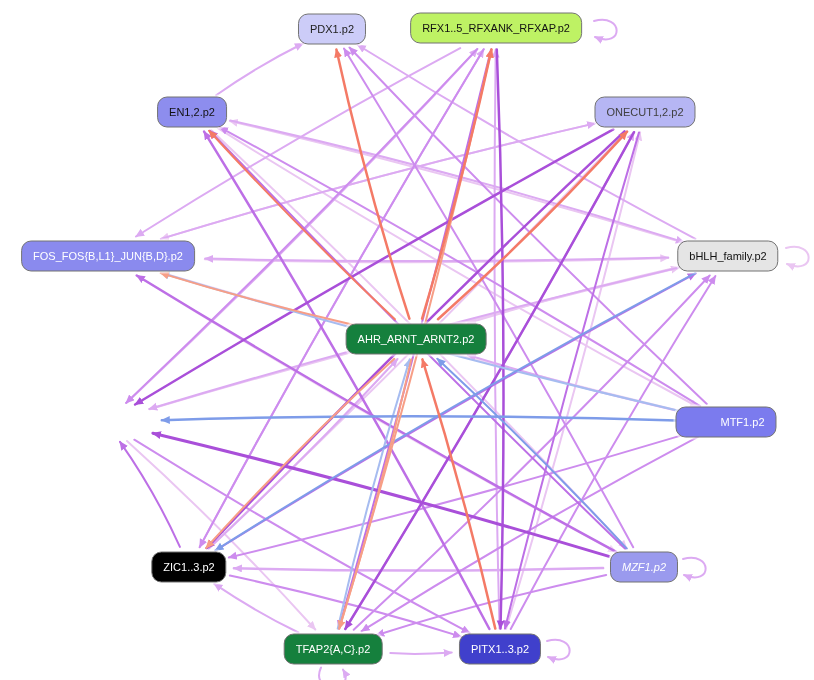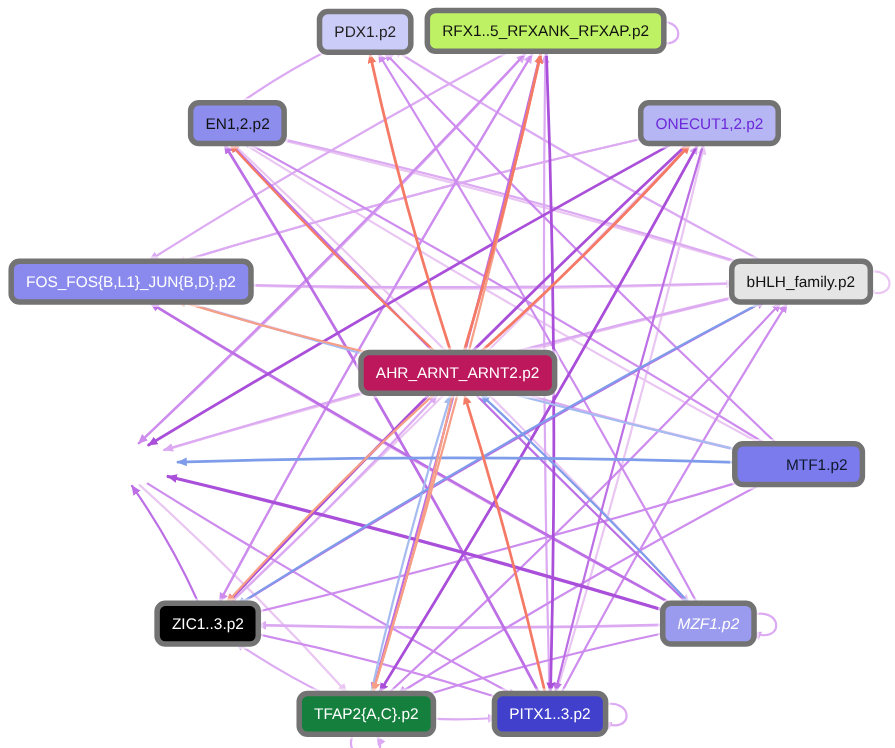--- a/index.html
+++ b/index.html
@@ -3,24 +3,24 @@
 <meta charset="utf-8">
 <style>
   html,body{margin:0;padding:0;background:#ffffff;font-family:"Liberation Sans",sans-serif;}
   .stage{position:relative;width:814px;height:680px;background:#ffffff;overflow:hidden;}
   .stage svg{position:absolute;left:0;top:0;width:814px;height:680px;}
   .node{
     position:absolute;
     transform:translate(-50%,-50%);
     padding:9px 11px;
     border-radius:10px;
-    font-size:14px;
+    font-size:11px;
     line-height:1;
     white-space:nowrap;
-    border:5px solid #737373;
+    border:1px solid #737373;
     box-shadow:0 0 0 2px rgba(255,255,255,0.55);
     cursor:pointer;
     user-select:none;
     z-index:2;
   }
 </style>
 </head>
 <body>
 
 <div class="stage">
@@ -125,23 +125,23 @@
       <path d="M 495.3 628.6 Q 463.8 492.4 422.4 359.4" fill="none" stroke="#f47a66" stroke-width="2.5" stroke-linecap="round" marker-end="url(#arw-salmon)"></path>
       <path d="M 594 21 C 624 13, 624 49, 595 37" fill="none" stroke="#dcaaf2" stroke-width="2" stroke-linecap="round" marker-end="url(#arw-lavender)"></path>
       <path d="M 786 248 C 816 240, 816 276, 787 264" fill="none" stroke="#eac6f2" stroke-width="2" stroke-linecap="round" marker-end="url(#arw-pinkLight)"></path>
       <path d="M 683 559 C 713 551, 713 587, 684 575" fill="none" stroke="#dcaaf2" stroke-width="2" stroke-linecap="round" marker-end="url(#arw-lavender)"></path>
       <path d="M 547 641 C 577 633, 577 669, 548 657" fill="none" stroke="#dcaaf2" stroke-width="2" stroke-linecap="round" marker-end="url(#arw-lavender)"></path>
       <path d="M 321 667.5 C 309 693.5, 357 693.5, 343 669.5" fill="none" stroke="#dcaaf2" stroke-width="2" stroke-linecap="round" marker-end="url(#arw-lavender)"></path>
     </svg>
 
 <div class="node" style="left: 332px; top: 29px; background: rgb(204, 204, 248); color: rgb(34, 34, 34);">PDX1.p2</div>
     <div class="node" style="left: 496px; top: 28px; background: #bef264; color: rgb(17, 17, 17);">RFX1..5_RFXANK_RFXAP.p2</div>
-    <div class="node" style="left: 192px; top: 112px; background: rgb(141, 141, 238); color: rgb(17, 17, 17); margin-left: 24px;">EN1,2.p2</div>
-    <div class="node" style="left: 645px; top: 112px; background: rgb(182, 182, 244); color: #6d28d9;">ONECUT1,2.p2</div>
-    <div class="node" style="left: 119px; top: 256px; background: rgb(138, 138, 238); color: rgb(255, 255, 255);">FOS_FOS{B,L1}_JUN{B,D}.p2</div>
+    <div class="node" style="left: 192px; top: 112px; background: rgb(141, 141, 238); color: rgb(17, 17, 17);">EN1,2.p2</div>
+    <div class="node" style="left: 645px; top: 112px; background: rgb(182, 182, 244); color: #404040;">ONECUT1,2.p2</div>
+    <div class="node" style="left: 108px; top: 256px; background: rgb(138, 138, 238); color: rgb(255, 255, 255);">FOS_FOS{B,L1}_JUN{B,D}.p2</div>
     <div class="node" style="left: 728px; top: 256px; background: #e5e5e5; color: rgb(17, 17, 17);">bHLH_family.p2</div>
-    <div class="node" style="left: 416px; top: 339px; background: #be185d; color: rgb(255, 255, 255);">AHR_ARNT_ARNT2.p2</div>
-    <div class="node" style="left: 726px; top: 422px; background: rgb(123, 123, 238); color: #0f172a; padding-left: 44px;">MTF1.p2</div>
+    <div class="node" style="left: 416px; top: 339px; background: #15803d; color: rgb(255, 255, 255);">AHR_ARNT_ARNT2.p2</div>
+    <div class="node" style="left: 726px; top: 422px; background: rgb(123, 123, 238); color: #ffffff; padding-left: 44px;">MTF1.p2</div>
     <div class="node" style="left: 189px; top: 567px; background: #000000; color: rgb(255, 255, 255);">ZIC1..3.p2</div>
     <div class="node" style="left: 644px; top: 567px; background: rgb(154, 154, 238); color: rgb(255, 255, 255); font-style: italic;">MZF1.p2</div>
     <div class="node" style="left: 333px; top: 649px; background: #15803d; color: rgb(255, 255, 255);">TFAP2{A,C}.p2</div>
     <div class="node" style="left: 500px; top: 649px; background: rgb(64, 64, 204); color: rgb(255, 255, 255);">PITX1..3.p2</div>
   </div>
 
 </body></html>

